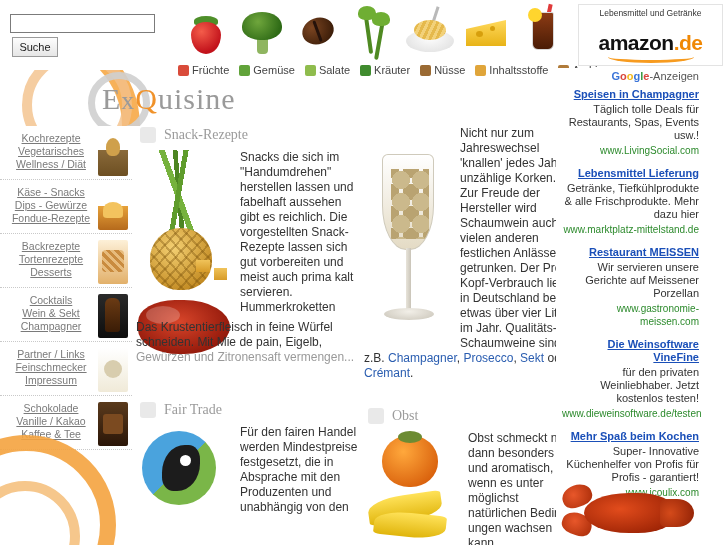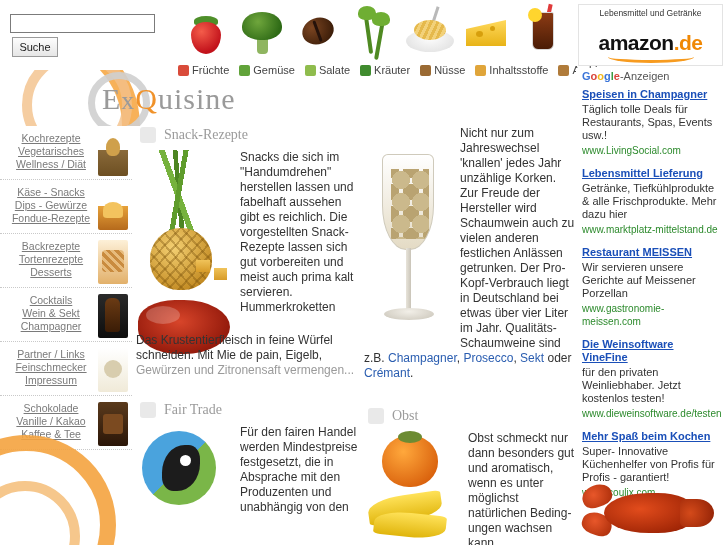--- a/index.html
+++ b/index.html
@@ -419,25 +419,26 @@
   .img-obst .banana1, .img-obst .banana2 {
     position: absolute;
     background: linear-gradient(#ffe259, #e0b50c);
     border-radius: 50% 10% 50% 10%;
   }
   .img-obst .banana1 { left: 4px; top: 64px; width: 74px; height: 26px; transform: rotate(-8deg); }
   .img-obst .banana2 { left: 10px; top: 82px; width: 72px; height: 24px; transform: rotate(6deg); }
 
   
   .adcol {
-    position: absolute; left: 576px; top: 68px;
+    position: absolute; left: 556px; top: 68px;
     width: 149px; height: 477px;
     background: #ffffff;
     padding: 2px 6px 0 6px;
     overflow: hidden;
+    text-align: right;
   }
   .ad-header {
     font-size: 11px;
     color: #555;
     margin-bottom: 6px;
   }
   .ad-header .g { font-weight: bold; }
   .ad-header .g .b { color: #3a74d8; }
   .ad-header .g .r { color: #d9453b; }
   .ad-header .g .y { color: #f2b81c; }
@@ -664,21 +665,21 @@
             <div class="corks"></div>
           </div>
         <div class="stem"></div>
           <div class="foot"></div>
       </div>
       <div class="art-body">
         <span>Nicht nur zum Jahreswechsel 'knallen' jedes Jahr unzählige Korken. Zur Freude der Hersteller wird Schaumwein auch zu vielen anderen festlichen Anlässen getrunken. Der Pro-Kopf-Verbrauch liegt in Deutschland bei etwas über vier Liter im Jahr. Qualitäts-Schaumweine sind z.B. </span><a>Champagner</a><span>, </span><a>Prosecco</a><span>, </span><a>Sekt</a><span> oder </span><a>Crémant</a><span>.</span>
       </div>
     </div>
 
-    <div class="article" style="left:0px; top:207px; width:222px;">
+    <div class="article" style="left:0px; top:194px; width:222px;">
       <div class="art-body">
         <span>Das Krustentierfleisch in feine Würfel schneiden. Mit Mie de pain, Eigelb,</span>
         <span class="muted">Gewürzen und Zitronensaft vermengen...</span>
       </div>
     </div>
 
     <div class="article" style="left:0px; top:275px; width:222px;">
       <div class="art-title" style="position:relative;">
         <span class="bullet"></span>
         <span>Fair Trade</span>

